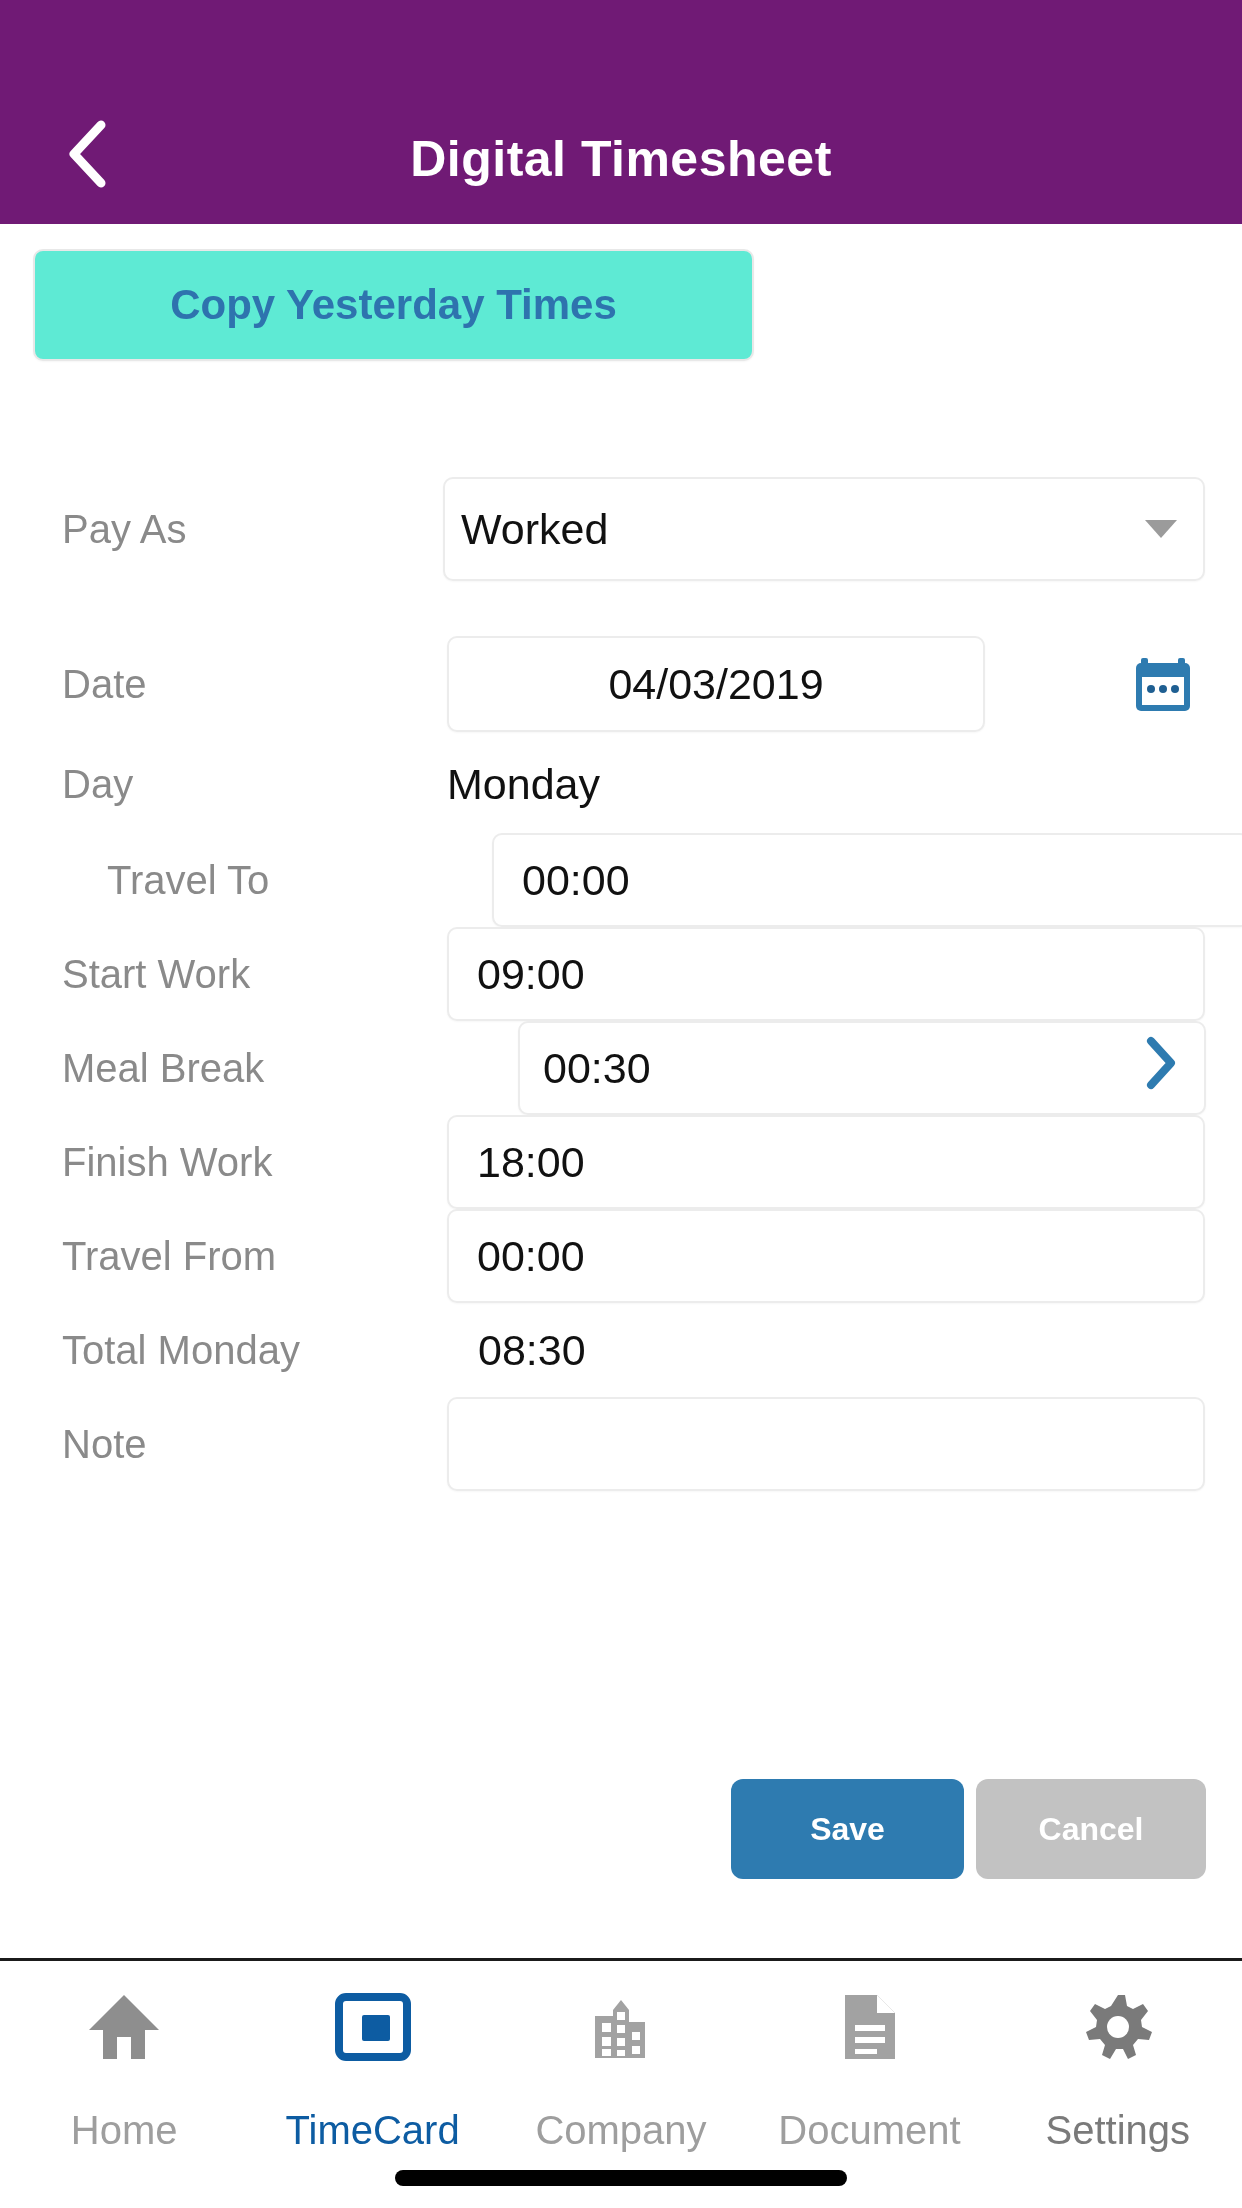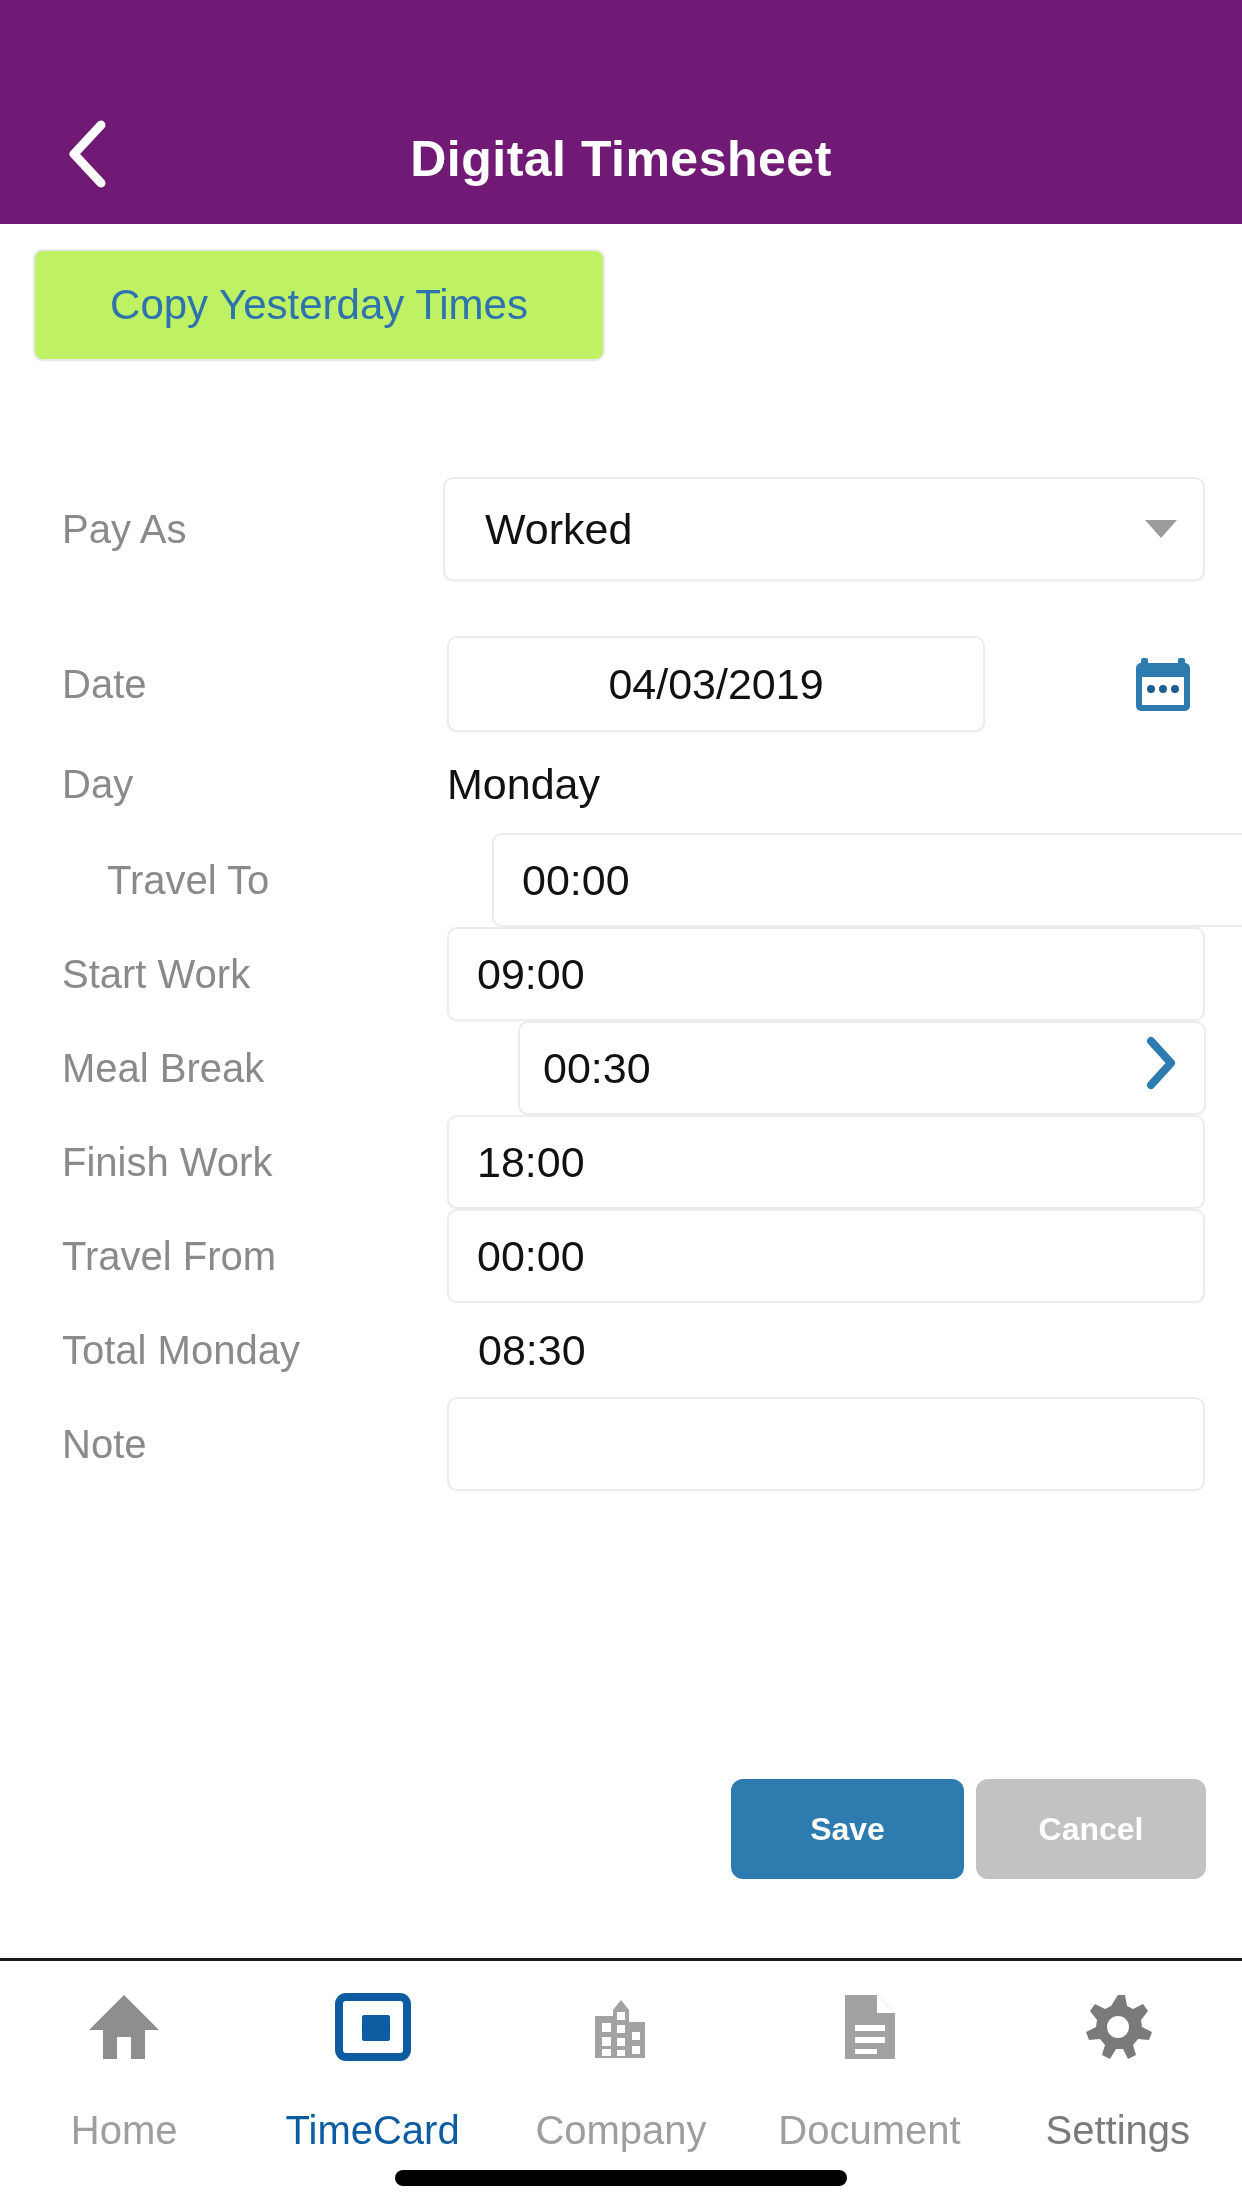--- a/index.html
+++ b/index.html
@@ -53,28 +53,28 @@
     position: relative;
     height: 1737px;
     box-sizing: border-box;
     border-bottom: 3px solid #1b1b1b;
   }
 
   .copy-btn {
     position: absolute;
     left: 33px;
     top: 25px;
-    width: 572px;
+    width: 721px;
     height: 112px;
     border: 2px solid #e8e8e8;
     border-radius: 10px;
-    background: #bef264;
+    background: #5eead4;
     color: #2e73ae;
     font-size: 42px;
-    font-weight: normal;
+    font-weight: bold;
     display: flex;
     align-items: center;
     justify-content: center;
     box-sizing: border-box;
     cursor: pointer;
     box-shadow: 0 1px 2px rgba(0,0,0,0.04);
   }
 
   .row {
     position: absolute;
@@ -101,21 +101,21 @@
     align-items: center;
     font-size: 43px;
     color: #111111;
     box-shadow: 0 1px 2px rgba(0,0,0,0.035);
     cursor: text;
   }
   .field.select {
     left: 443px;
     width: 762px;
     height: 104px;
-    padding-left: 40px;
+    padding-left: 16px;
     cursor: pointer;
     justify-content: flex-start;
   }
   .select-caret {
     position: absolute;
     right: 26px;
     top: 50%;
     transform: translateY(-50%);
     width: 0; height: 0;
     border-left: 16px solid transparent;

